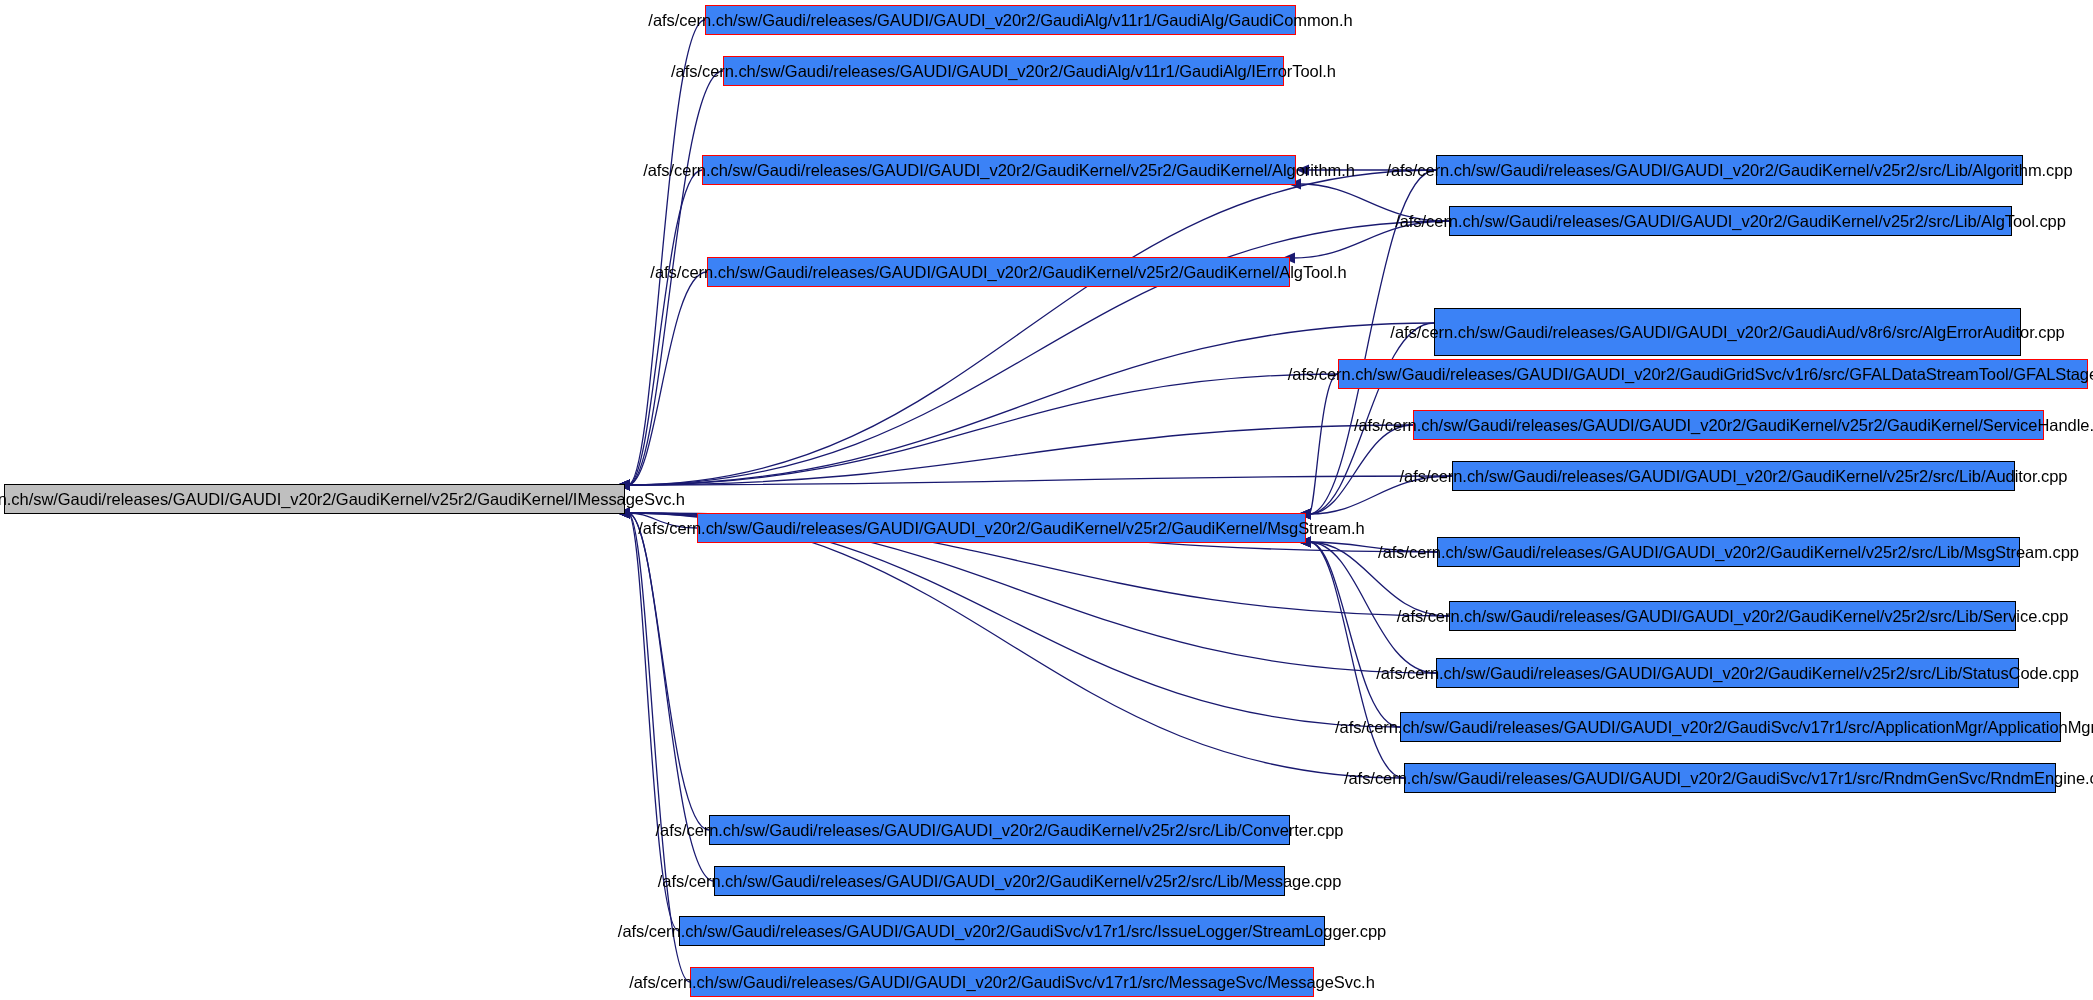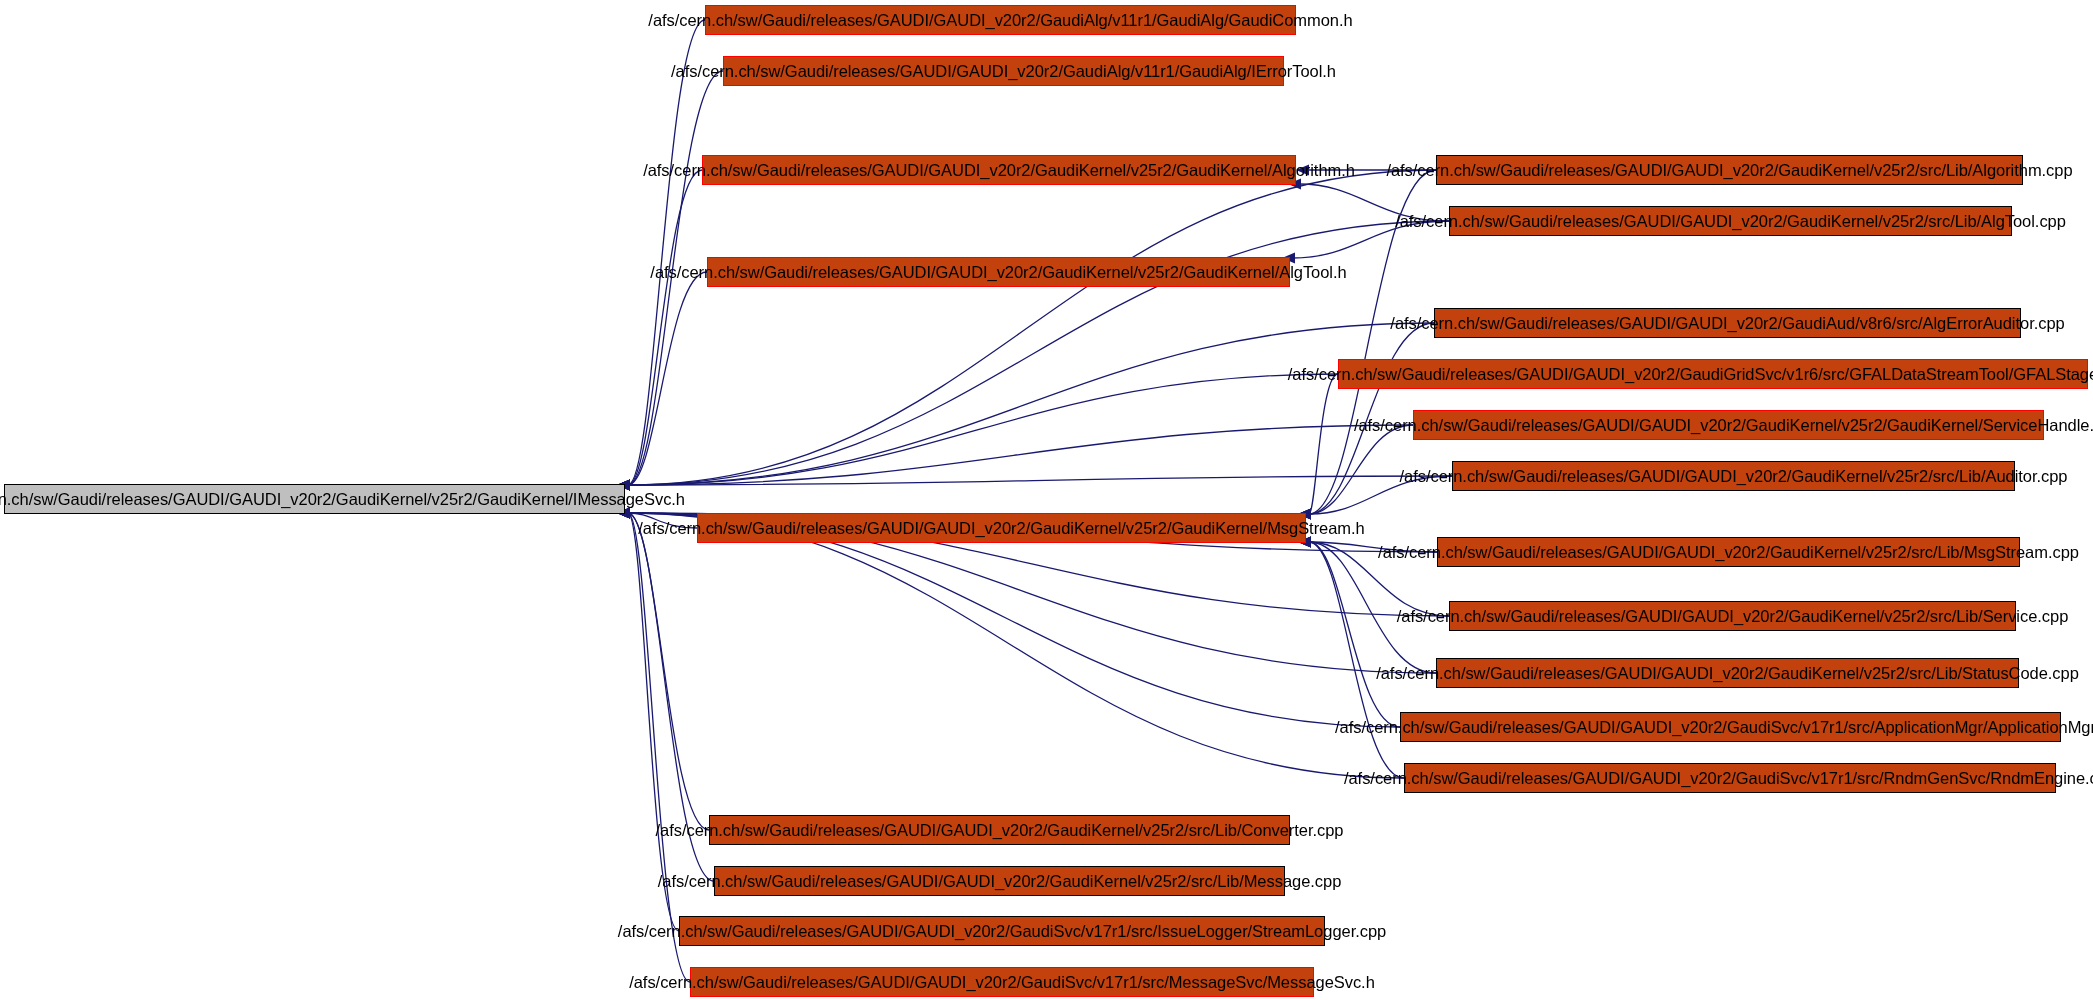--- a/index.html
+++ b/index.html
@@ -27,21 +27,21 @@
     height: 1000px;
     pointer-events: none;
   }
   .gnode {
     position: absolute;
     box-sizing: border-box;
     display: flex;
     align-items: center;
     justify-content: center;
     height: 30px;
-    background: #c2410c;
+    background: #3b82f6;
     border: 1px solid #ff0000;
     white-space: nowrap;
     cursor: pointer;
   }
   .gnode .nlabel {
     font-size: 16.5px;
     line-height: 16px;
     color: #000000;
     letter-spacing: -0.05px;
   }
@@ -153,21 +153,21 @@
       </div>
       <div class="gnode" style="left: 690px; top: 967px; width: 624px; height: 30px;">
         <span class="nlabel">/afs/cern.ch/sw/Gaudi/releases/GAUDI/GAUDI_v20r2/GaudiSvc/v17r1/src/MessageSvc/MessageSvc.h</span>
       </div>
       <div class="gnode black-border" style="left: 1436px; top: 155px; width: 587px; height: 30px;">
         <span class="nlabel">/afs/cern.ch/sw/Gaudi/releases/GAUDI/GAUDI_v20r2/GaudiKernel/v25r2/src/Lib/Algorithm.cpp</span>
       </div>
       <div class="gnode black-border" style="left: 1449px; top: 206px; width: 563px; height: 30px;">
         <span class="nlabel">/afs/cern.ch/sw/Gaudi/releases/GAUDI/GAUDI_v20r2/GaudiKernel/v25r2/src/Lib/AlgTool.cpp</span>
       </div>
-      <div class="gnode black-border" style="left: 1434px; top: 308px; width: 587px; height: 30px;">
+      <div class="gnode black-border" style="left: 1434px; top: 308px; width: 587px; height: 48px;">
         <span class="nlabel">/afs/cern.ch/sw/Gaudi/releases/GAUDI/GAUDI_v20r2/GaudiAud/v8r6/src/AlgErrorAuditor.cpp</span>
       </div>
       <div class="gnode" style="left: 1338px; top: 359px; width: 750px; height: 30px;">
         <span class="nlabel">/afs/cern.ch/sw/Gaudi/releases/GAUDI/GAUDI_v20r2/GaudiGridSvc/v1r6/src/GFALDataStreamTool/GFALStageFile.h</span>
       </div>
       <div class="gnode" style="left: 1413px; top: 410px; width: 631px; height: 30px;">
         <span class="nlabel">/afs/cern.ch/sw/Gaudi/releases/GAUDI/GAUDI_v20r2/GaudiKernel/v25r2/GaudiKernel/ServiceHandle.h</span>
       </div>
       <div class="gnode black-border" style="left: 1452px; top: 461px; width: 563px; height: 30px;">
         <span class="nlabel">/afs/cern.ch/sw/Gaudi/releases/GAUDI/GAUDI_v20r2/GaudiKernel/v25r2/src/Lib/Auditor.cpp</span>

